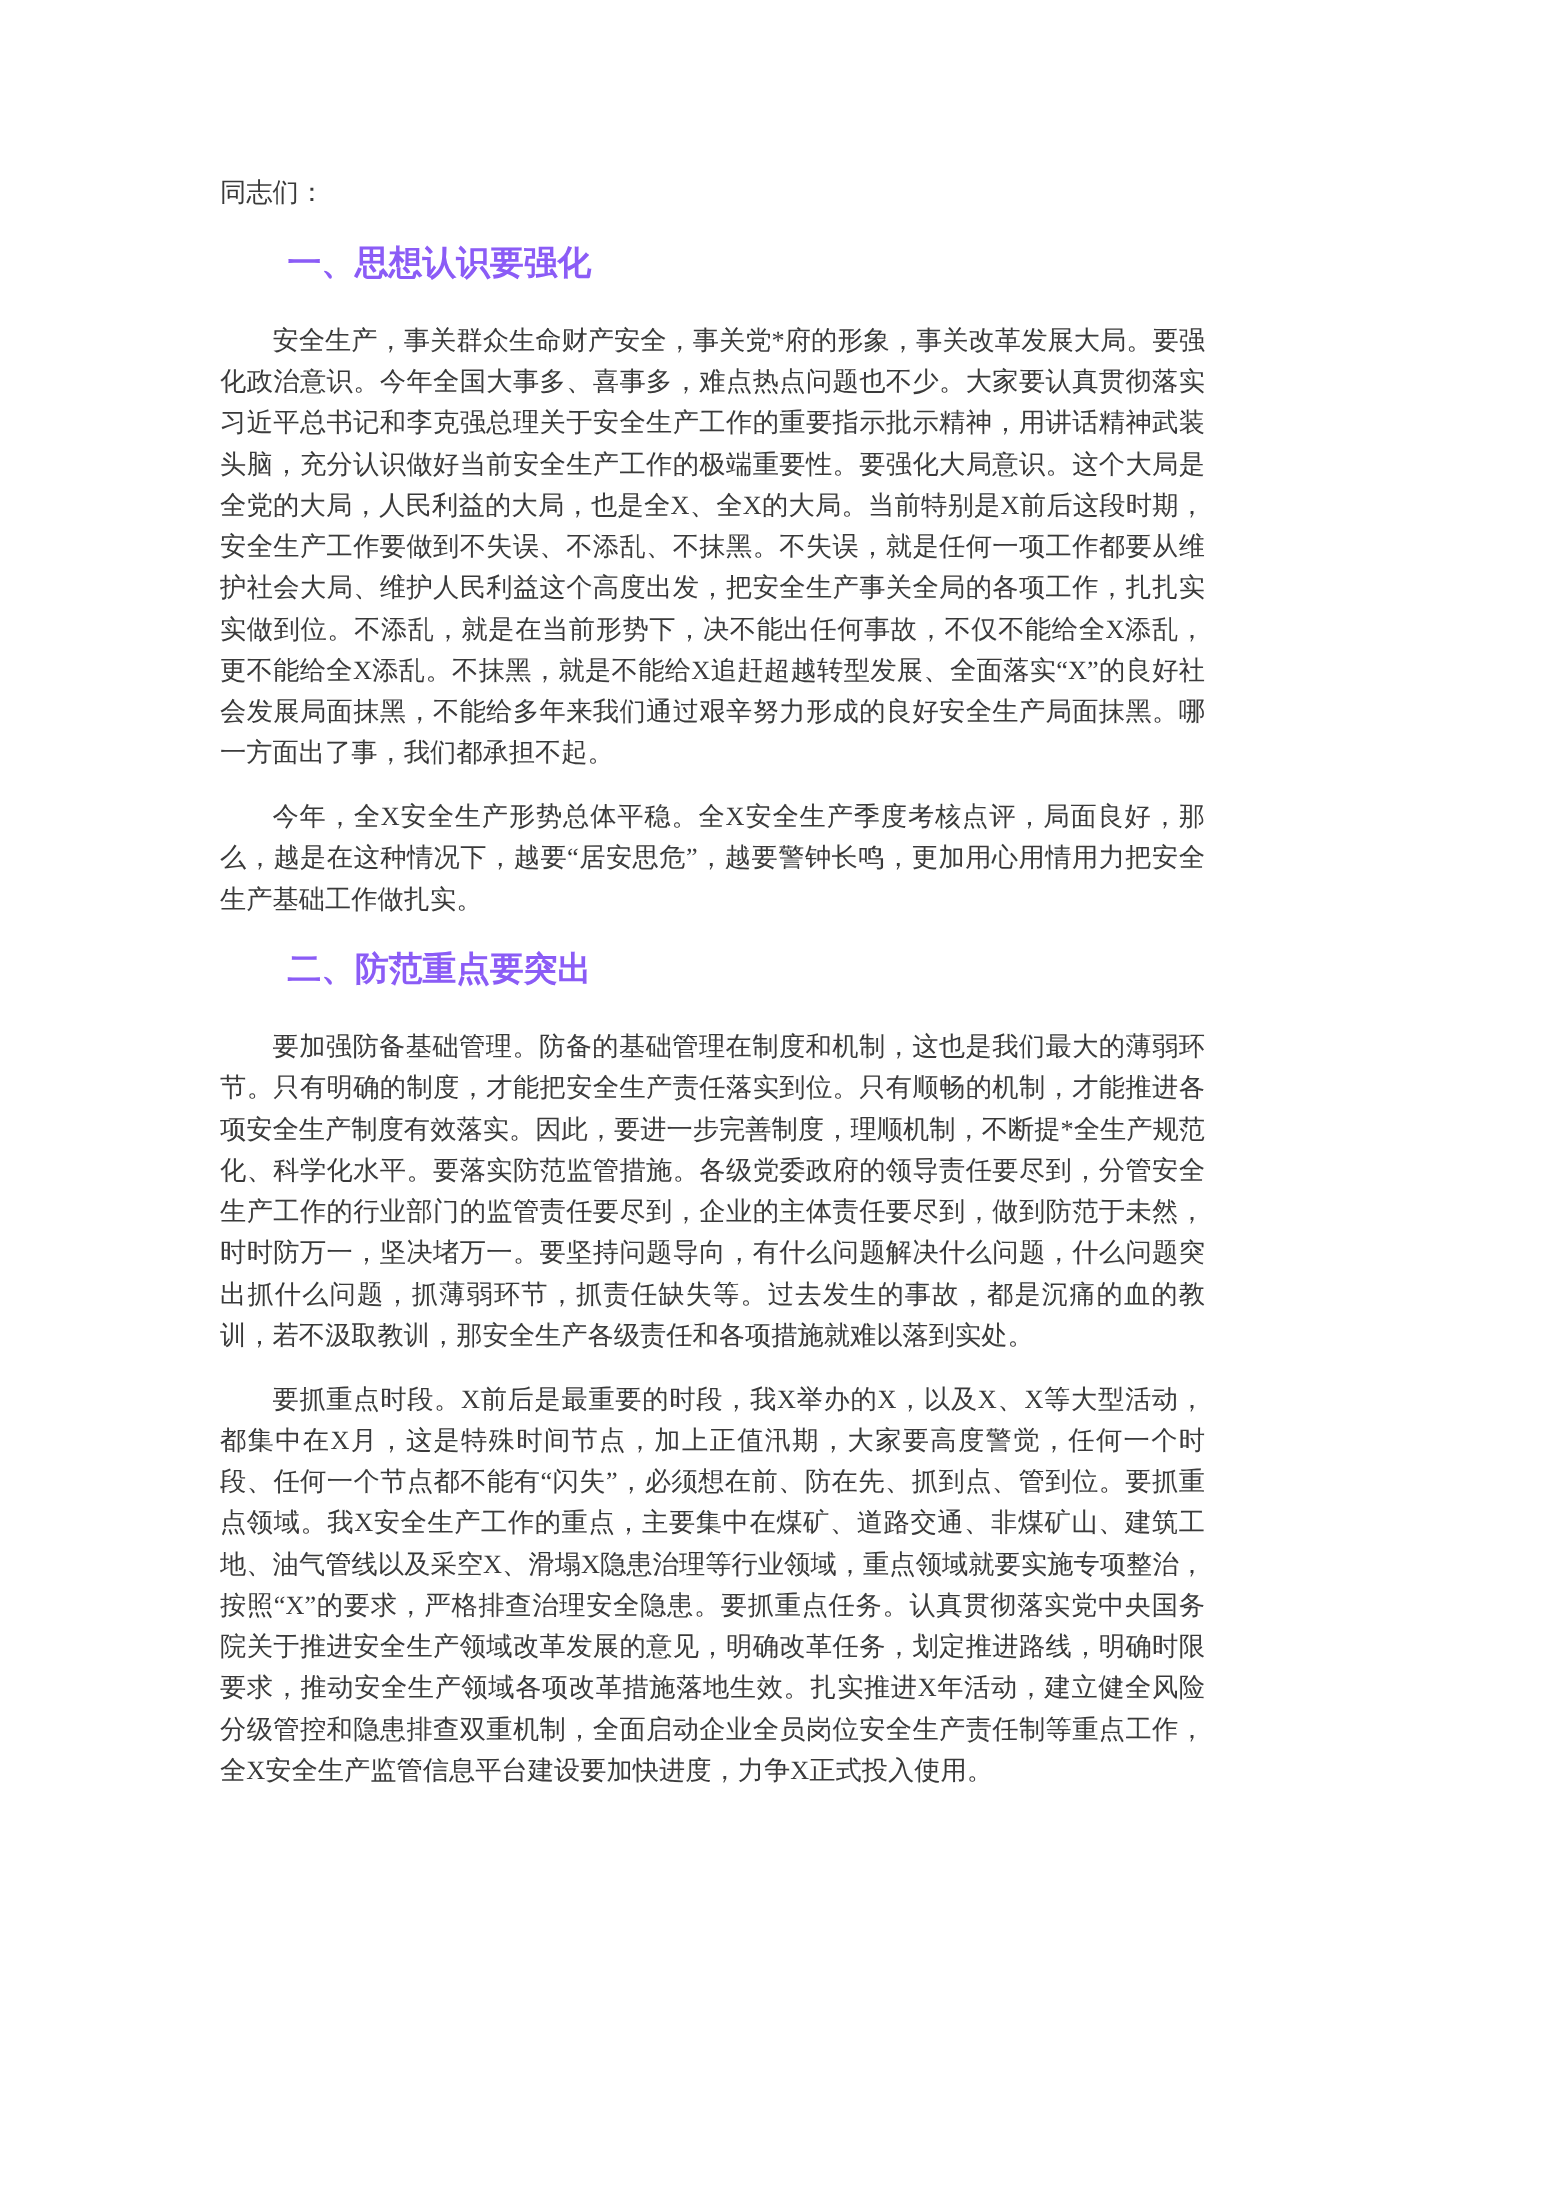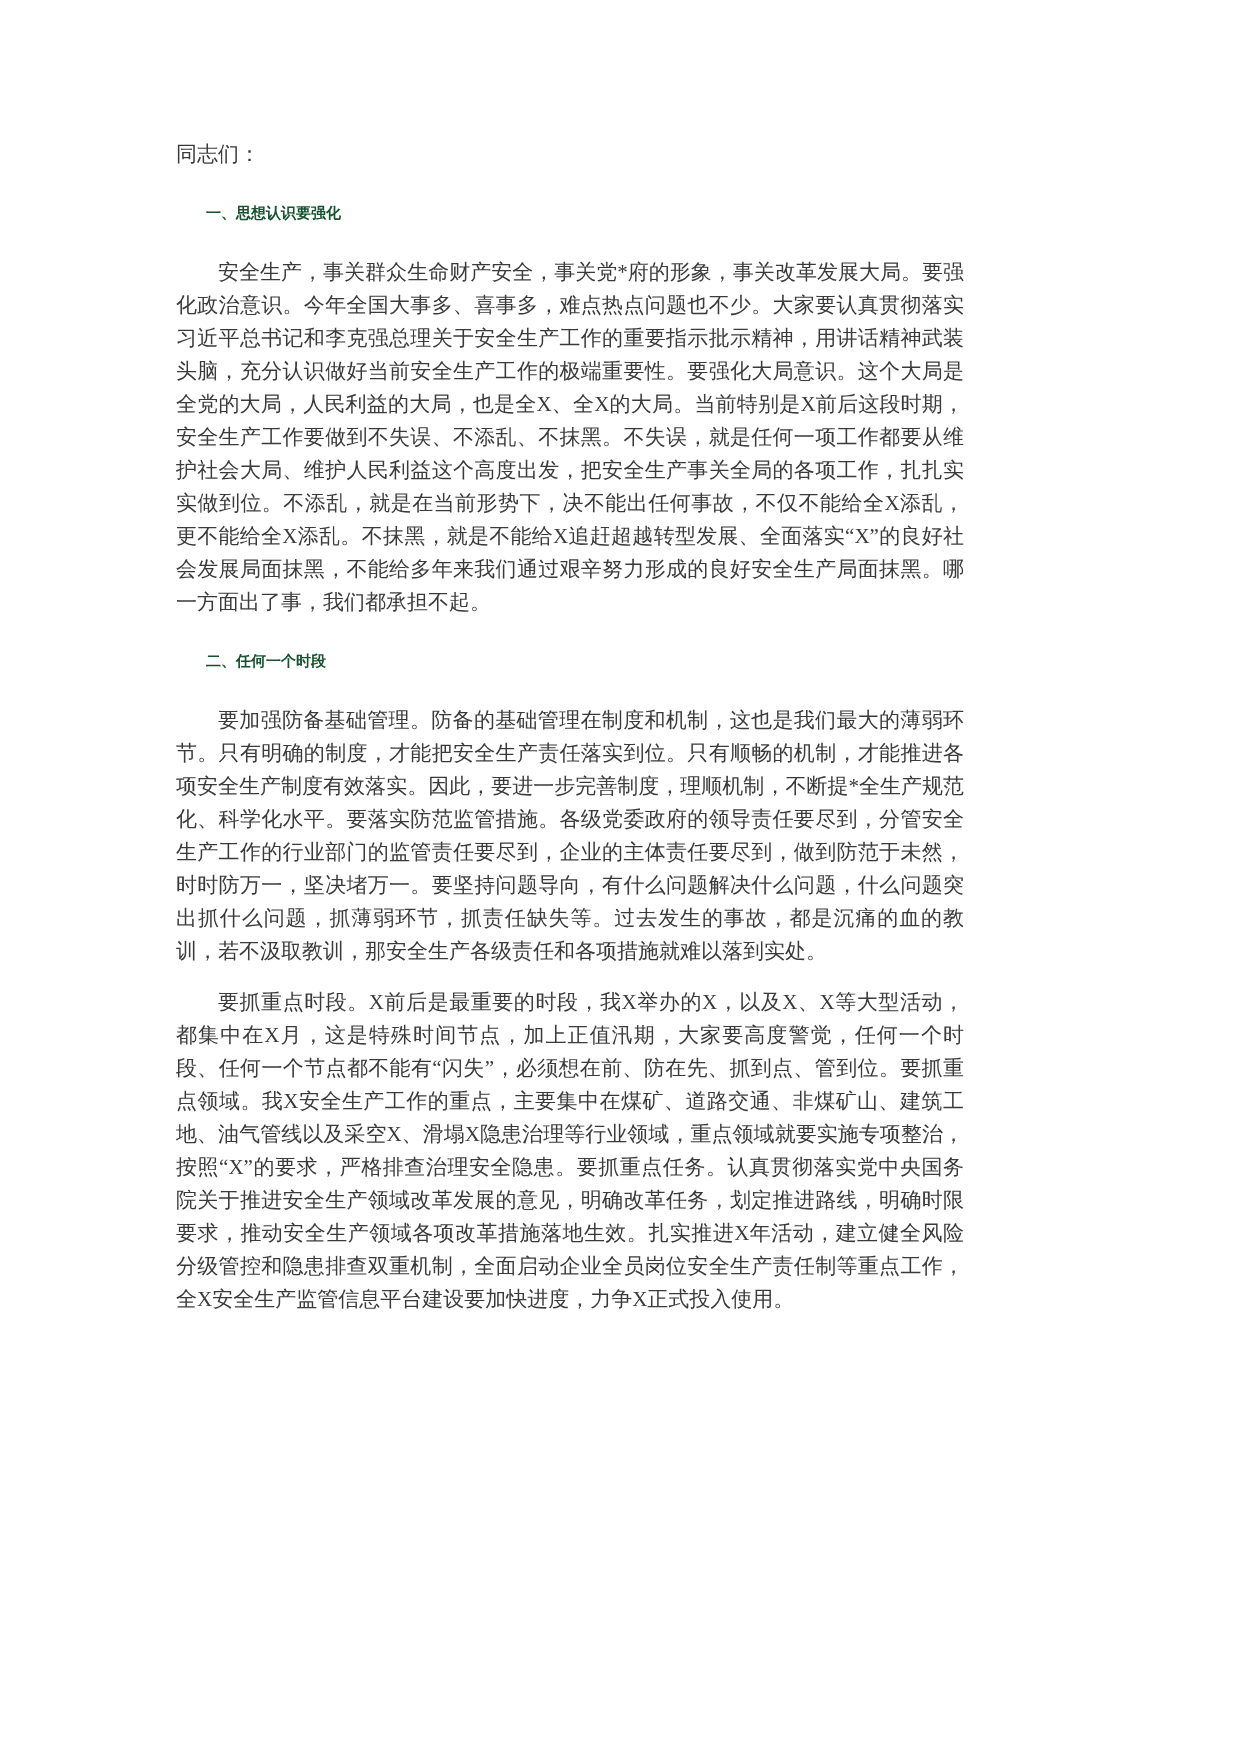--- a/index.html
+++ b/index.html
@@ -25,38 +25,39 @@
     margin: 0 0 16px 0;
     text-indent: 0;
   }
   .para {
     margin: 0 0 18px 0;
     text-indent: 2em;
   }
   .heading {
     margin: 26px 0 26px 0;
     text-indent: 2em;
-    font-family: Liberation Serif, serif;
+    font-family: Liberation Mono, monospace;
     font-weight: bold;
-    font-size: 15px;
+    font-size: 27px;
     line-height: 33px;
-    color: #14532d;
+    color: #8b5cf6;
   }
 </style>
 </head>
 <body>
 
 <div class="page">
   <p class="salutation">同志们：</p>
 
 
   <h3 class="heading">一、思想认识要强化</h3>
 
   <p class="para">安全生产，事关群众生命财产安全，事关党*府的形象，事关改革发展大局。要强化政治意识。今年全国大事多、喜事多，难点热点问题也不少。大家要认真贯彻落实习近平总书记和李克强总理关于安全生产工作的重要指示批示精神，用讲话精神武装头脑，充分认识做好当前安全生产工作的极端重要性。要强化大局意识。这个大局是全党的大局，人民利益的大局，也是全X、全X的大局。当前特别是X前后这段时期，安全生产工作要做到不失误、不添乱、不抹黑。不失误，就是任何一项工作都要从维护社会大局、维护人民利益这个高度出发，把安全生产事关全局的各项工作，扎扎实实做到位。不添乱，就是在当前形势下，决不能出任何事故，不仅不能给全X添乱，更不能给全X添乱。不抹黑，就是不能给X追赶超越转型发展、全面落实“X”的良好社会发展局面抹黑，不能给多年来我们通过艰辛努力形成的良好安全生产局面抹黑。哪一方面出了事，我们都承担不起。</p>
 
+  <p class="para">今年，全X安全生产形势总体平稳。全X安全生产季度考核点评，局面良好，那么，越是在这种情况下，越要“居安思危”，越要警钟长鸣，更加用心用情用力把安全生产基础工作做扎实。</p>
 
-  <h3 class="heading">二、任何一个时段</h3>
+  <h3 class="heading">二、防范重点要突出</h3>
 
   <p class="para">要加强防备基础管理。防备的基础管理在制度和机制，这也是我们最大的薄弱环节。只有明确的制度，才能把安全生产责任落实到位。只有顺畅的机制，才能推进各项安全生产制度有效落实。因此，要进一步完善制度，理顺机制，不断提*全生产规范化、科学化水平。要落实防范监管措施。各级党委政府的领导责任要尽到，分管安全生产工作的行业部门的监管责任要尽到，企业的主体责任要尽到，做到防范于未然，时时防万一，坚决堵万一。要坚持问题导向，有什么问题解决什么问题，什么问题突出抓什么问题，抓薄弱环节，抓责任缺失等。过去发生的事故，都是沉痛的血的教训，若不汲取教训，那安全生产各级责任和各项措施就难以落到实处。</p>
 
   <p class="para">要抓重点时段。X前后是最重要的时段，我X举办的X，以及X、X等大型活动，都集中在X月，这是特殊时间节点，加上正值汛期，大家要高度警觉，任何一个时段、任何一个节点都不能有“闪失”，必须想在前、防在先、抓到点、管到位。要抓重点领域。我X安全生产工作的重点，主要集中在煤矿、道路交通、非煤矿山、建筑工地、油气管线以及采空X、滑塌X隐患治理等行业领域，重点领域就要实施专项整治，按照“X”的要求，严格排查治理安全隐患。要抓重点任务。认真贯彻落实党中央国务院关于推进安全生产领域改革发展的意见，明确改革任务，划定推进路线，明确时限要求，推动安全生产领域各项改革措施落地生效。扎实推进X年活动，建立健全风险分级管控和隐患排查双重机制，全面启动企业全员岗位安全生产责任制等重点工作，全X安全生产监管信息平台建设要加快进度，力争X正式投入使用。</p>
 
 </div>
 
 </body></html>

